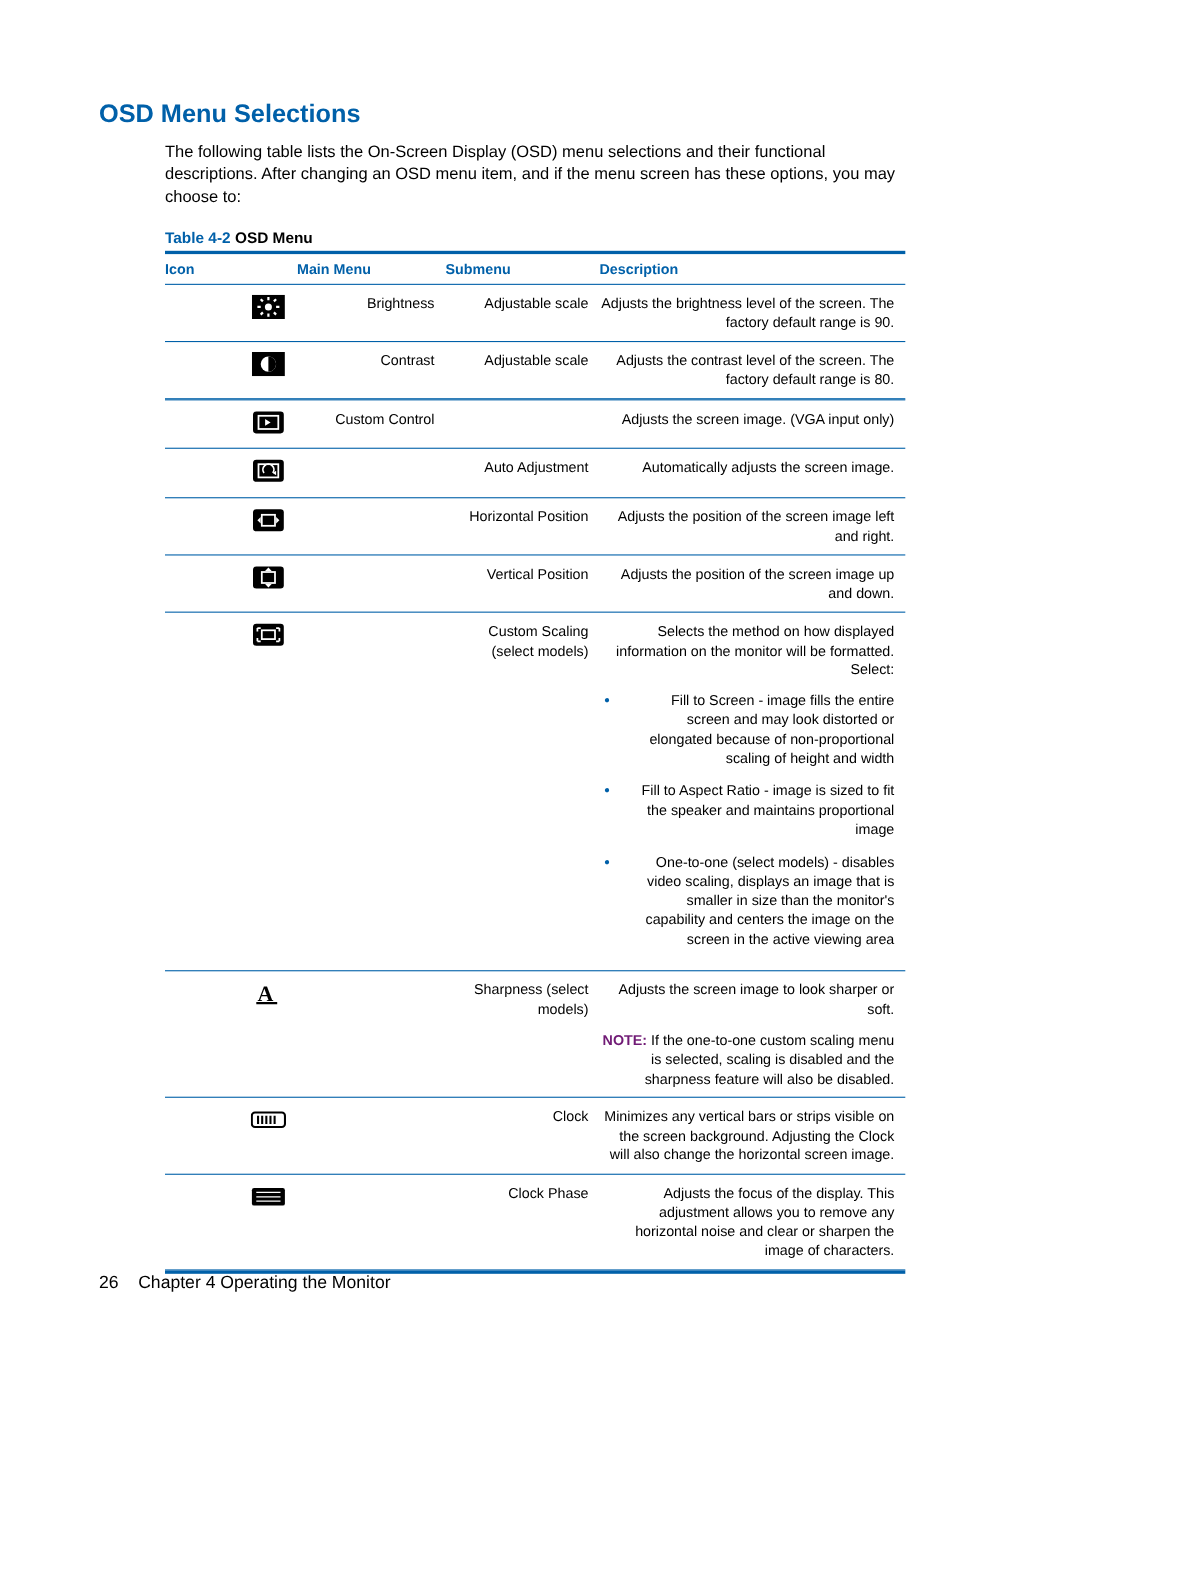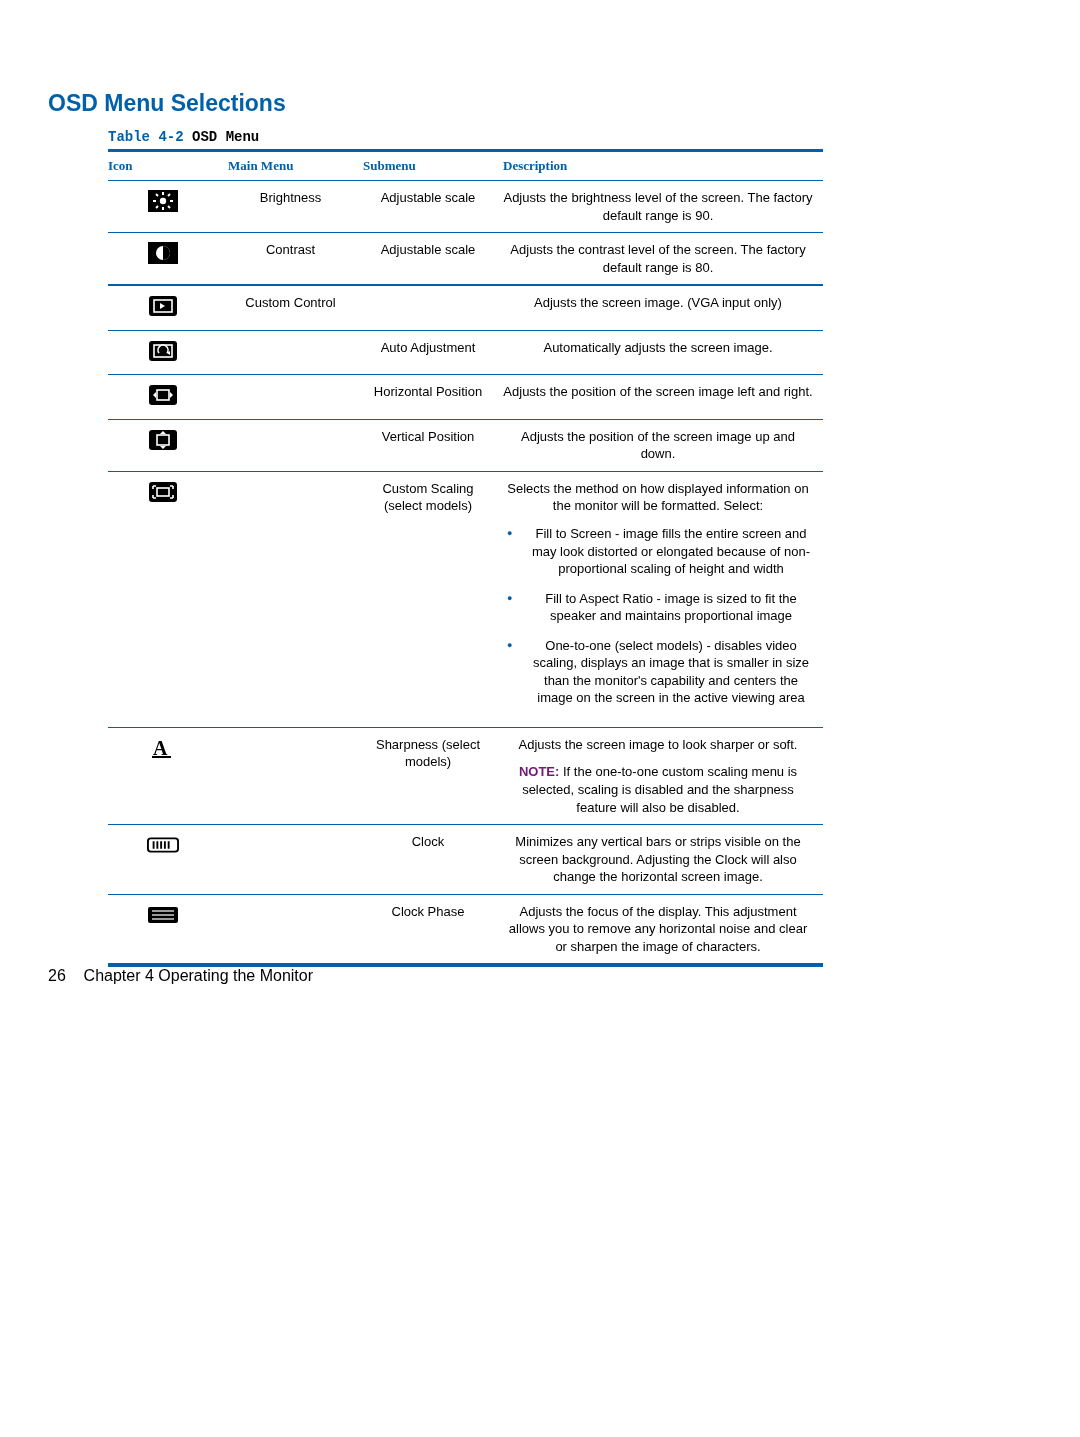--- a/index.html
+++ b/index.html
@@ -4,21 +4,21 @@
 <style>
   html, body {
     margin: 0;
     padding: 0;
     background: #fff;
     width: 1080px;
     font-family: Arial, Helvetica, sans-serif;
     color: #000;
   }
   .page {
-    padding: 90px 90px 60px 48px;
+    padding: 90px 90px 60px 90px;
     box-sizing: border-box;
     width: 913px;
   }
   h2.section-heading {
     color: #0060a9;
     font-size: 23px;
     font-weight: bold;
     margin: 0 0 12px 0;
   }
   .intro {
@@ -43,21 +43,20 @@
     content: "●";
     position: absolute;
     left: 0;
     top: 2px;
     color: #0060a9;
     font-size: 10px;
   }
   .table-caption {
     font-size: 14px;
     margin: 0 0 4px 60px;
-    font-family: Liberation Mono, monospace;
   }
   .table-caption .tc-blue { color: #0060a9; font-weight: bold; }
   .table-caption .tc-black { color: #000; font-weight: bold; }
   .rule-top {
     height: 3px;
     background: #0060a9;
     margin-left: 60px;
   }
   .rule-bot {
     height: 3px;
@@ -69,24 +68,23 @@
     margin-left: 60px;
     width: calc(100% - 60px);
     font-size: 13px;
   }
   table.osd th {
     text-align: left;
     color: #0060a9;
     font-weight: bold;
     padding: 6px 8px 6px 0;
     vertical-align: top;
-    font-family: Liberation Serif, serif;
   }
   table.osd td {
-    text-align: center;
+    text-align: right;
     padding: 8px 10px 8px 0;
     vertical-align: top;
     line-height: 1.35;
   }
   .col-icon   { width: 120px; }
   .col-main   { width: 135px; }
   .col-sub    { width: 140px; }
   .col-desc   { width: auto; }
   .icon-box {
     display: inline-flex;
@@ -122,20 +120,21 @@
     font-size: 16px;
   }
 </style>
 </head>
 <body>
 
 <div class="page">
 
   <h2 class="section-heading">OSD Menu Selections</h2>
 
+  <p class="intro">The following table lists the On-Screen Display (OSD) menu selections and their functional descriptions. After changing an OSD menu item, and if the menu screen has these options, you may choose to:</p>
 
 
   <p class="table-caption">
     <span class="tc-blue">Table 4-2</span><span class="tc-black">  OSD Menu</span>
   </p>
 
   <div class="rule-top"></div>
 
   <table class="osd">
     <colgroup>

